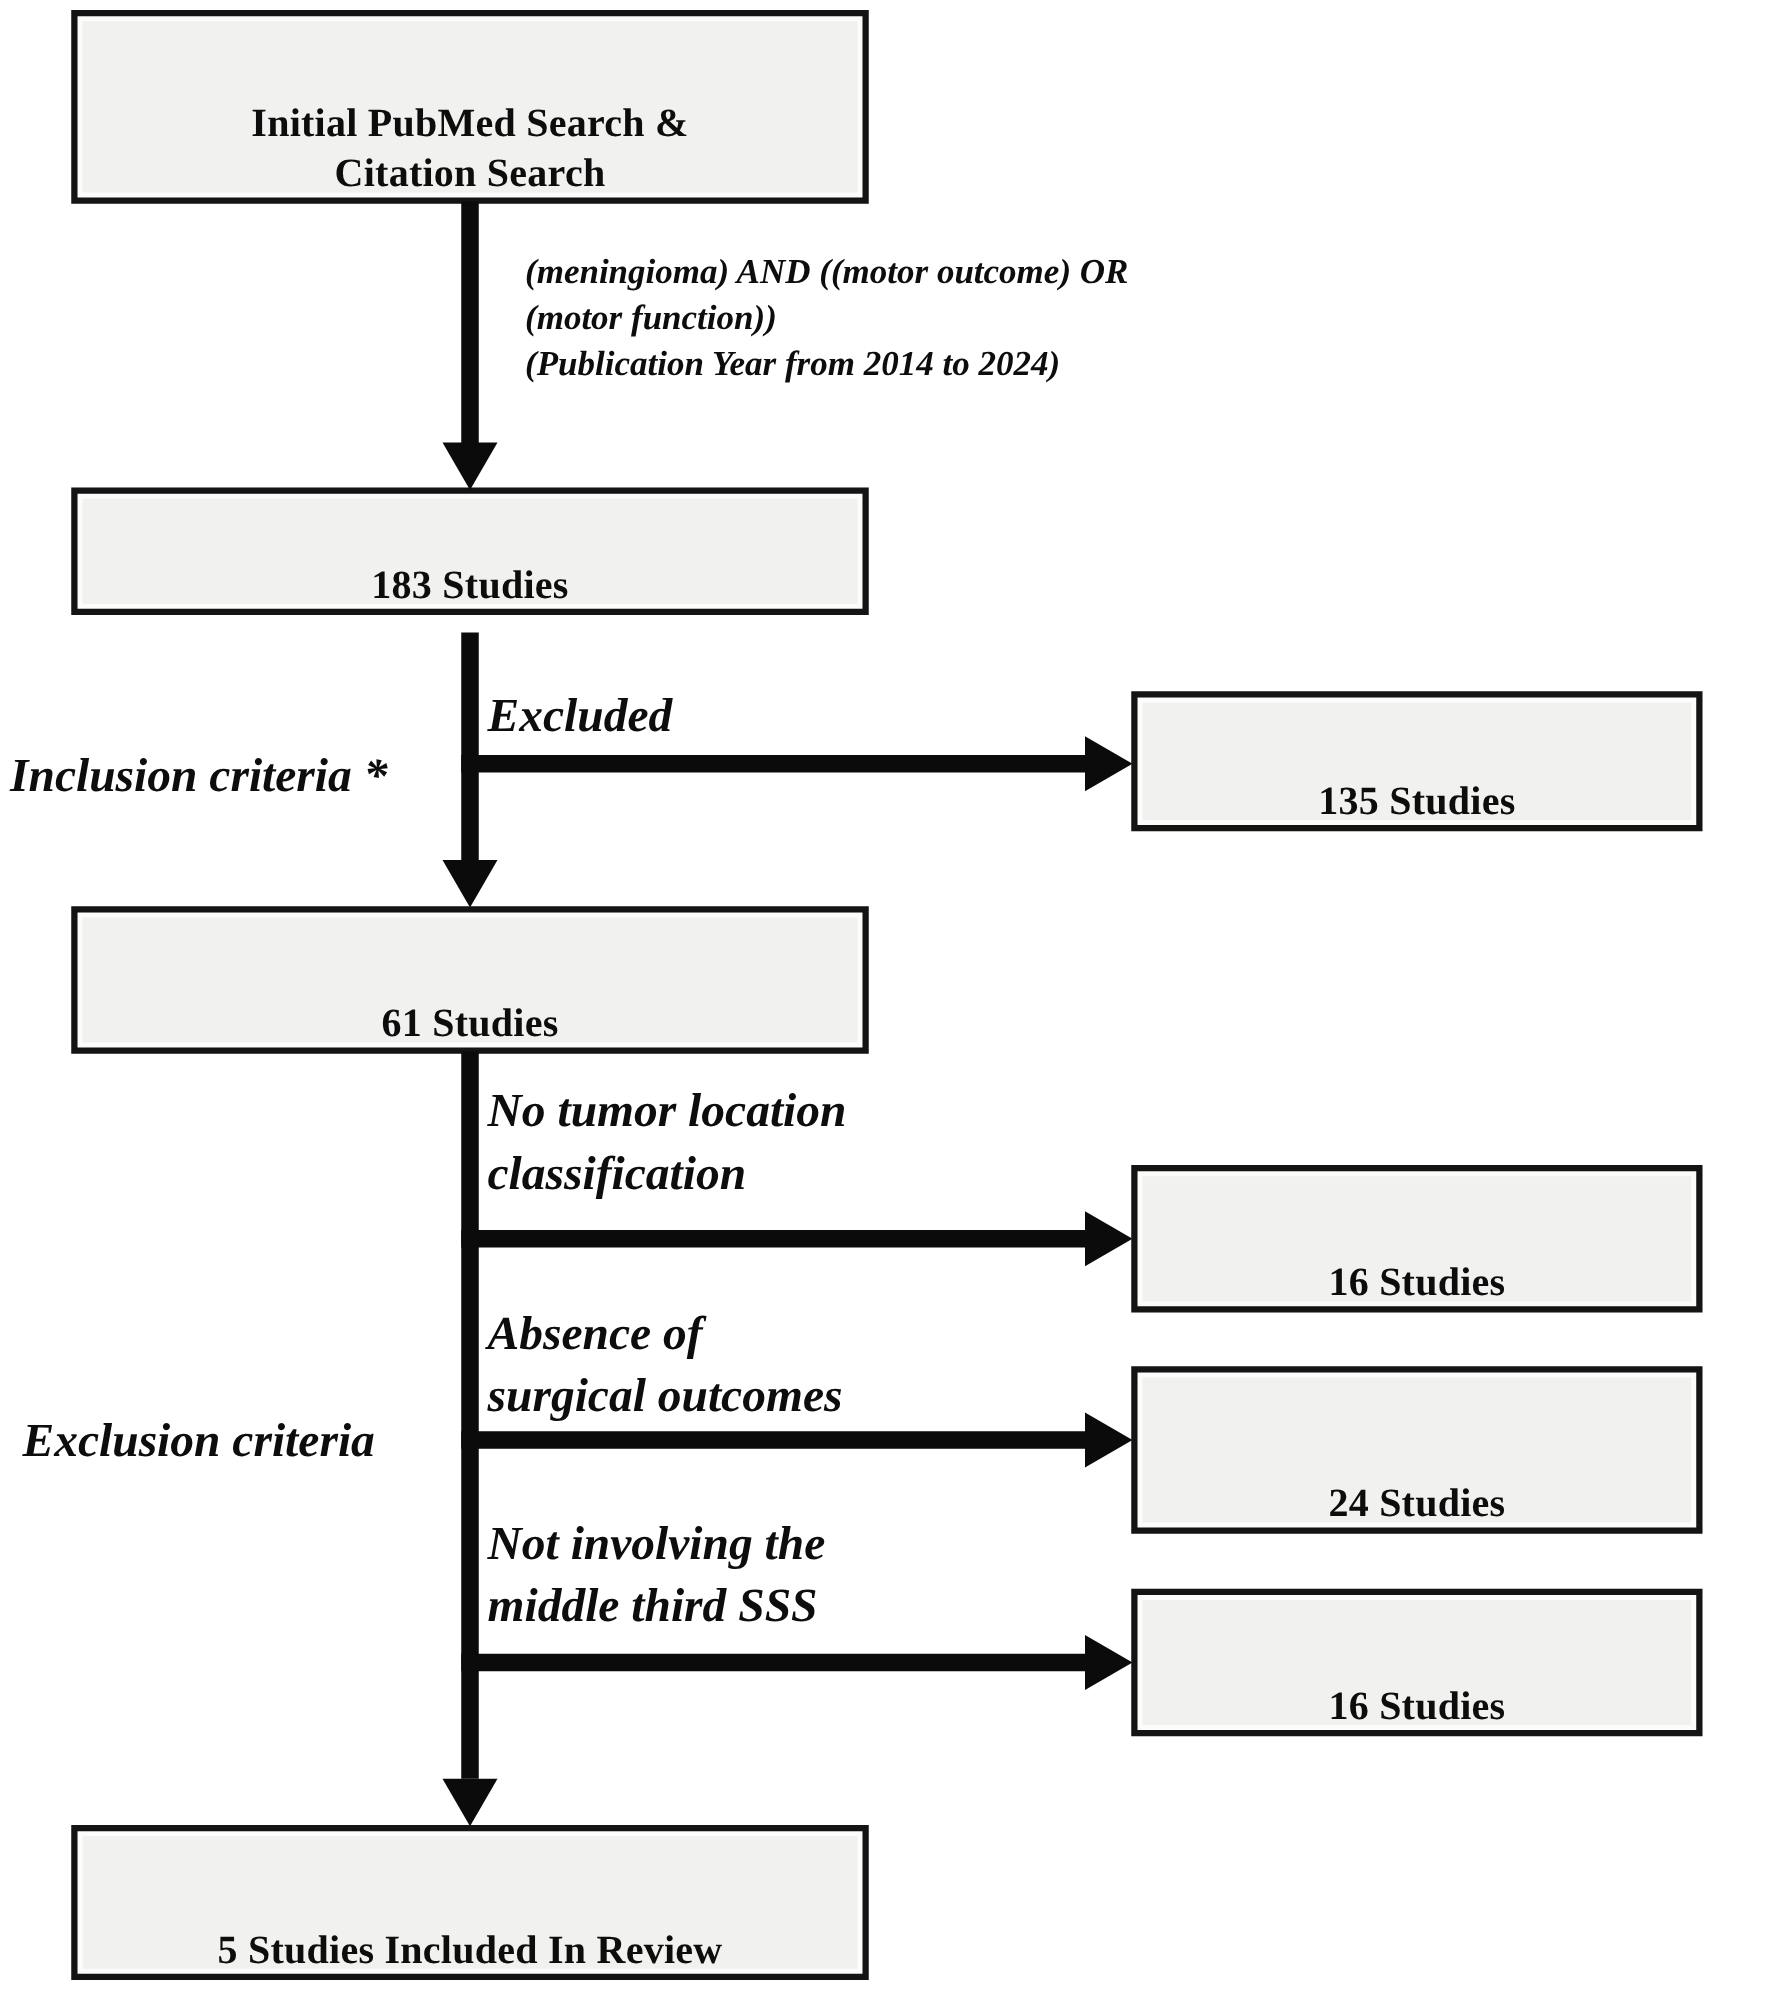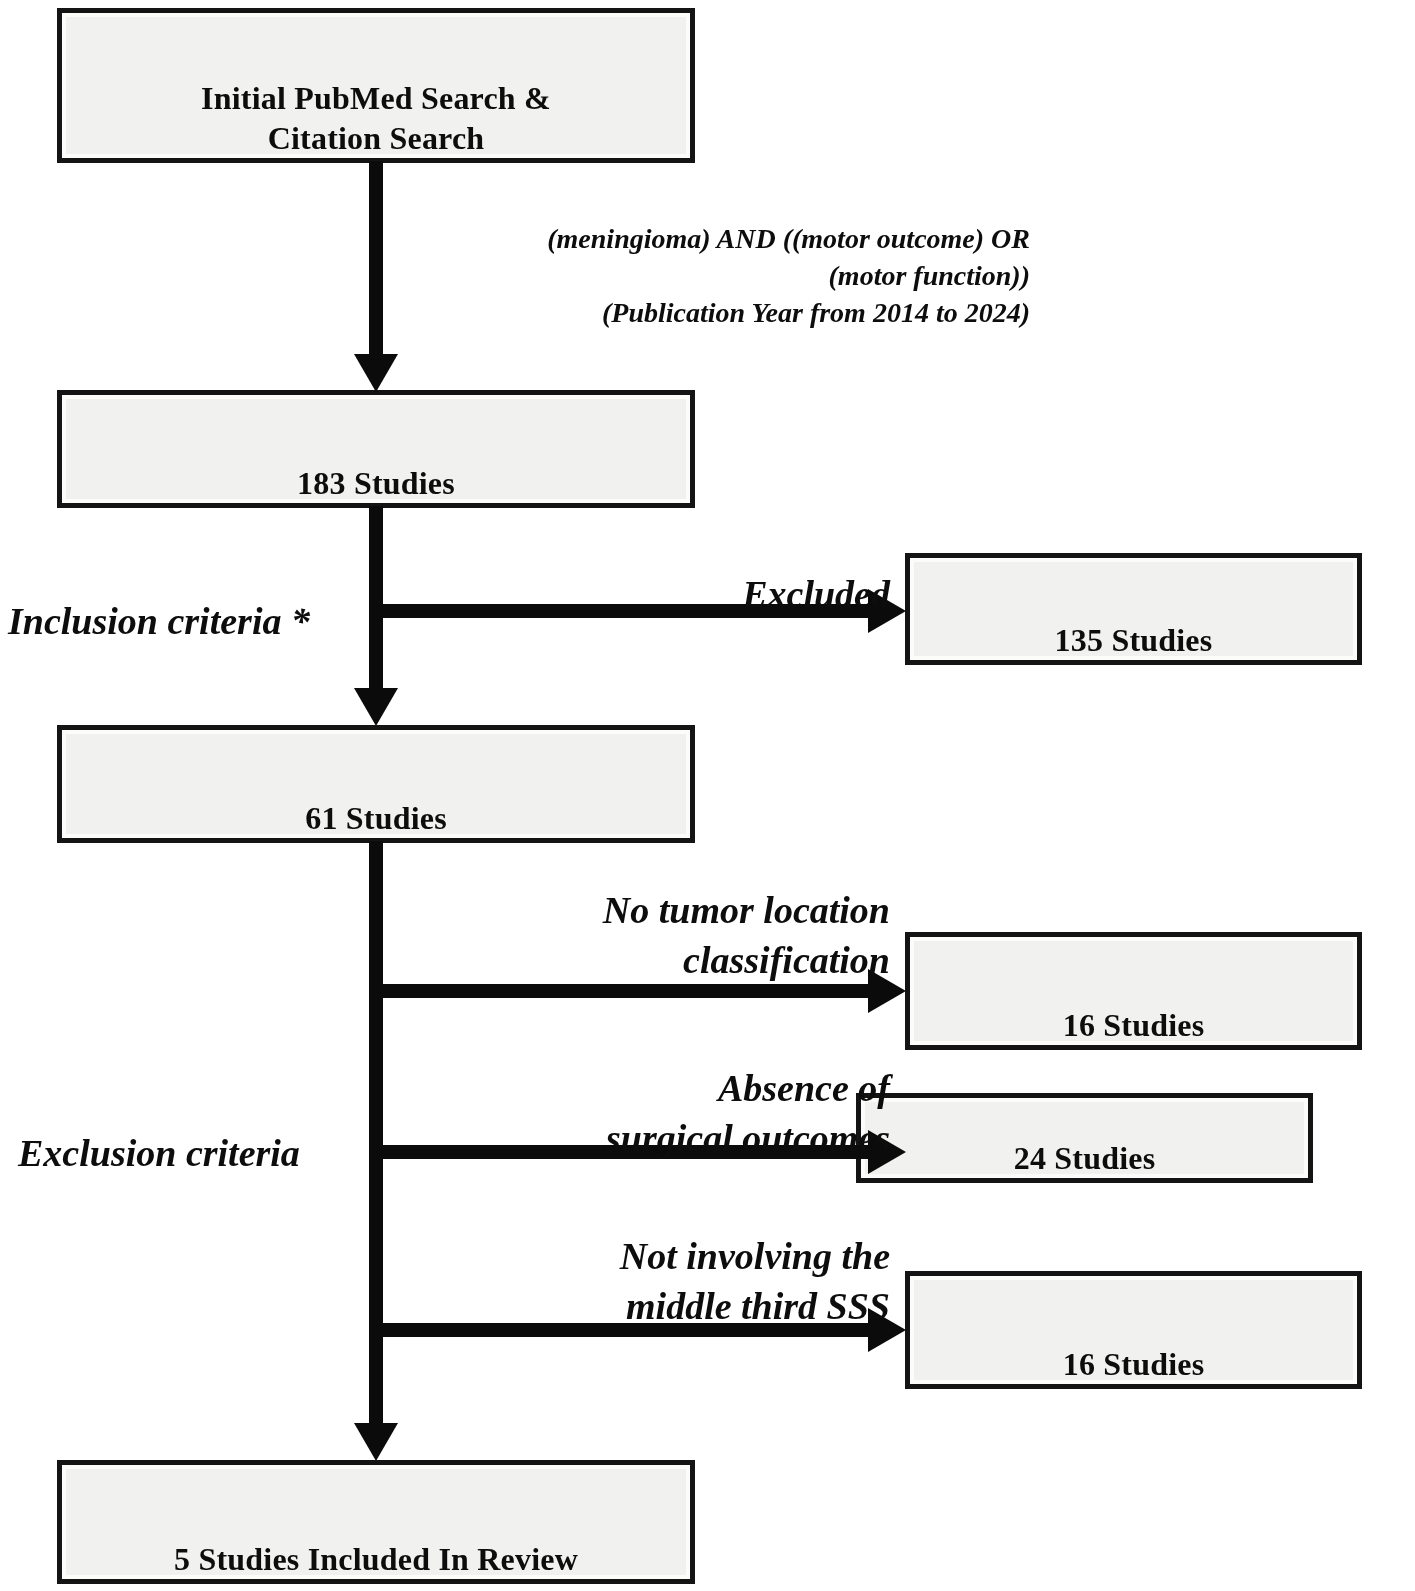--- a/index.html
+++ b/index.html
@@ -31,21 +31,21 @@
     letter-spacing: 0.2px;
   }
   .flow-label {
     position: absolute;
     font-style: italic;
     font-weight: 700;
     font-size: 38px;
     line-height: 1.32;
     white-space: pre-line;
   }
-  .flow-label.centered { text-align: right; margin-top: 21px; }
+  .flow-label.centered { text-align: left; }
   .vline, .hline { position: absolute; background: #0b0b0b; }
   .vline { width: 14px; }
   .hline { height: 14px; }
   .arrow-down {
     position: absolute;
     width: 0; height: 0;
     border-left: 22px solid transparent;
     border-right: 22px solid transparent;
     border-top: 38px solid #0b0b0b;
   }
@@ -60,41 +60,41 @@
 </head>
 <body>
 
 <div class="canvas">
 
   <div class="box" style="left:57px; top:8px; width:638px; height:155px;">
     <span class="box-label">Initial PubMed Search &amp;
 Citation Search</span>
   </div>
 
-  <div class="box" style="left:57px; top:390px; width:638px; height:118px;">
+  <div class="box" style="left:57px; top:390px; width:638px; height:102px;">
     <span class="box-label">183 Studies</span>
   </div>
 
   <div class="box" style="left:57px; top:725px; width:638px; height:118px;">
     <span class="box-label">61 Studies</span>
   </div>
 
   <div class="box" style="left:57px; top:1460px; width:638px; height:124px;">
     <span class="box-label">5 Studies Included In Review</span>
   </div>
 
   <div class="box" style="left:905px; top:553px; width:457px; height:112px;">
     <span class="box-label">135 Studies</span>
   </div>
 
   <div class="box" style="left:905px; top:932px; width:457px; height:118px;">
     <span class="box-label">16 Studies</span>
   </div>
 
-  <div class="box" style="left:856px; top:1093px; width:457px; height:90px;">
+  <div class="box" style="left:905px; top:1093px; width:457px; height:134px;">
     <span class="box-label">24 Studies</span>
   </div>
 
   <div class="box" style="left:905px; top:1271px; width:457px; height:118px;">
     <span class="box-label">16 Studies</span>
   </div>
 
   <div class="vline" style="left:369px; top:161px; height:198px;"></div>
   <div class="arrow-down" style="left:354px; top:354px;"></div>
 

